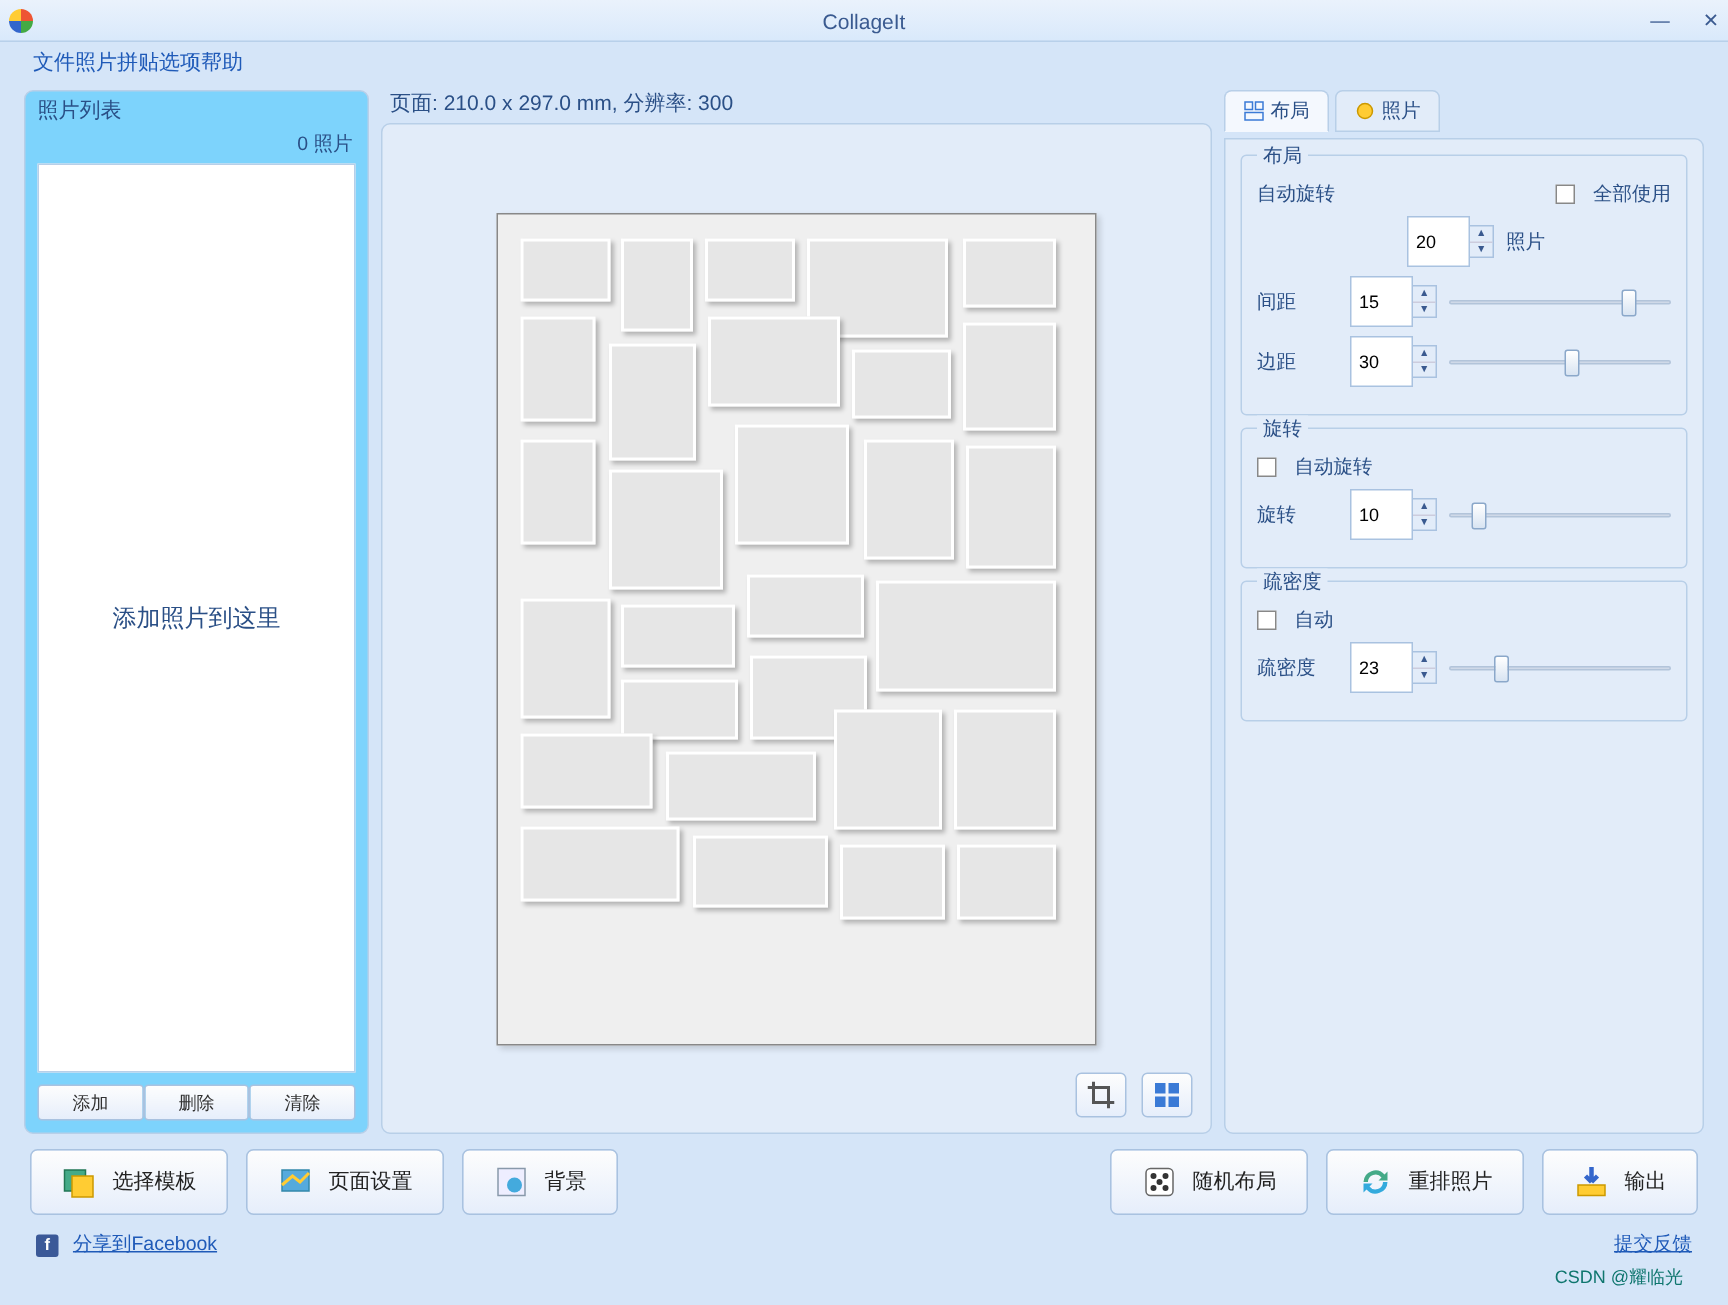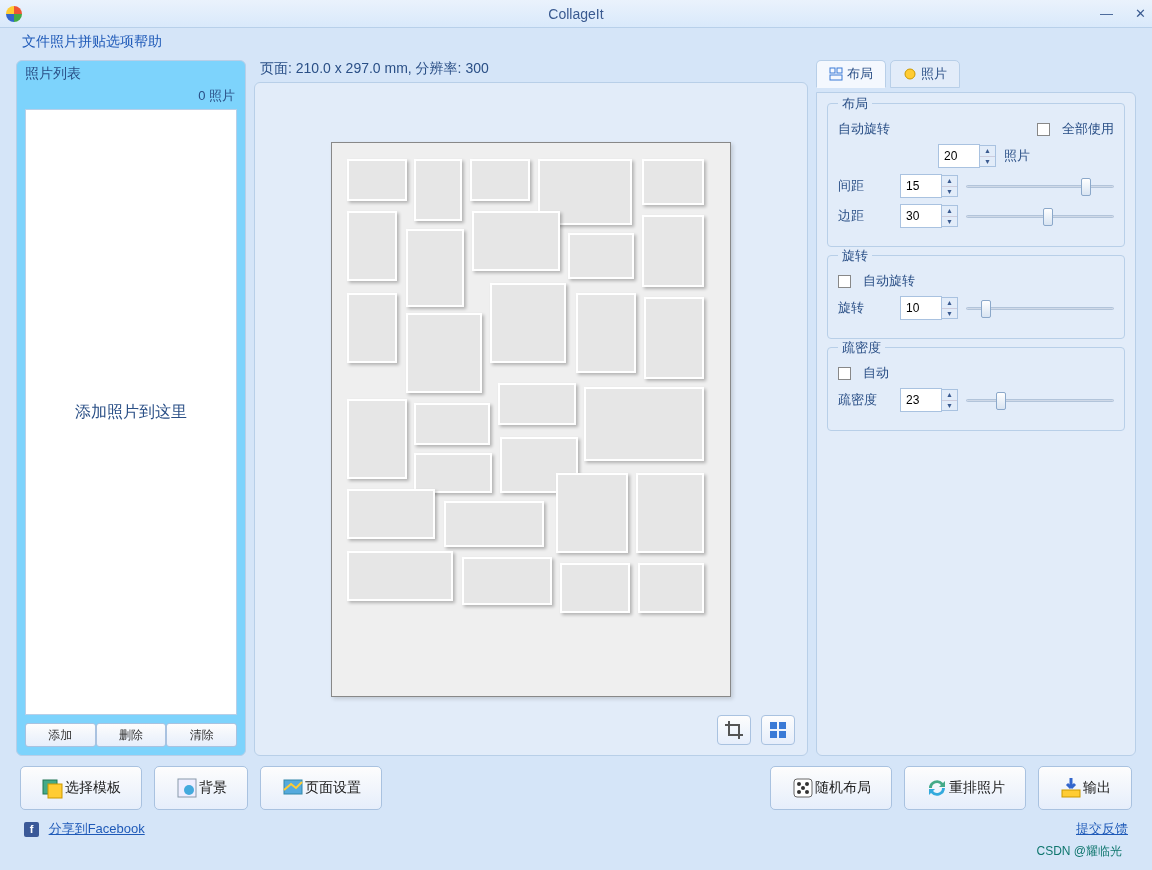--- a/index.html
+++ b/index.html
@@ -42,34 +42,34 @@
 .rtabs { display: flex; gap: 4px; height: 28px; margin-bottom: 4px; }
 .rtab { border: 1px solid #b8cfe8; border-radius: 5px 5px 0 0; padding: 4px 12px; color: #2a4f86; font-size: 13px; display: flex; align-items: center; gap: 4px; cursor: pointer; background: #e2ecf9; }
 .rtab.active { background: #f4f8fe; border-bottom-color: #f4f8fe; }
 .rtab .ic { width: 14px; height: 14px; display: inline-block; }
 .rpanelbody { flex: 1; border: 1px solid #b8cfe8; border-radius: 0 6px 6px 6px; background: #e2ecf9; padding: 10px; display: flex; flex-direction: column; gap: 8px; }
 .grp { border: 1px solid #b8cfe8; border-radius: 4px; padding: 10px 10px 12px 10px; position: relative; }
 .grp .glabel { position: absolute; top: -9px; left: 10px; background: #e2ecf9; padding: 0 4px; color: #2a4f86; font-size: 13px; }
 .row { display: flex; align-items: center; gap: 8px; margin: 6px 0; color: #2a4f86; font-size: 13px; }
 .row .lbl { width: 54px; }
 .spin { display: flex; align-items: center; }
-.spin input { width: 42px; height: 24px; border: 1px solid #a9c2e0; padding: 0 5px; font-size: 12px; }
+.spin input { width: 42px; height: 34px; border: 1px solid #a9c2e0; padding: 0 5px; font-size: 12px; }
 .spin .sb { width: 16px; height: 22px; border: 1px solid #a9c2e0; border-left: none; display: flex; flex-direction: column; }
 .spin .sb span { flex: 1; font-size: 7px; display: flex; align-items: center; justify-content: center; cursor: pointer; color: #3a5a90; border-bottom: 1px solid #ccd; }
 .spin .sb span:last-child { border-bottom: none; }
 .chk { width: 13px; height: 13px; border: 1px solid #888; background: #fff; display: inline-block; margin-right: 4px; vertical-align: middle; }
 .slider { flex: 1; height: 20px; position: relative; }
 .slider .track { position: absolute; top: 9px; left: 0; right: 0; height: 3px; background: #cfd9e8; border: 1px solid #b2c4da; border-radius: 2px; }
 .slider .thumb { position: absolute; top: 2px; width: 10px; height: 18px; background: linear-gradient(#fff,#d8e4f2); border: 1px solid #8ba8ca; border-radius: 2px; }
 .resetrow { margin-top: auto; text-align: right; padding-top: 8px; }
 .resetrow button { width: 96px; height: 28px; background: linear-gradient(#fdfdfd,#e6eefb); border: 1px solid #a9c2e0; border-radius: 4px; color: #333; font-size: 13px; cursor: pointer; }
 
 
 .bottombar { display: flex; align-items: center; gap: 12px; padding: 10px 20px; }
-.bbtn { height: 44px; padding: 0 20px; background: linear-gradient(#fdfdfd,#e6eefb); border: 1px solid #a9c2e0; border-radius: 5px; display: flex; align-items: center; color: #222; font-size: 14px; cursor: pointer; }
+.bbtn { height: 44px; padding: 0 20px; background: linear-gradient(#fdfdfd,#e6eefb); border: 1px solid #a9c2e0; border-radius: 5px; display: flex; align-items: center; gap: 10px; color: #222; font-size: 14px; cursor: pointer; }
 .bbtn .bic { width: 24px; height: 24px; }
 .spacer { flex: 1; }
 
 
 .footer { display: flex; justify-content: space-between; padding: 0 24px 8px 24px; color: #1f5ab8; font-size: 13px; }
 .footer a { color: #1f5ab8; text-decoration: underline; cursor: pointer; }
 .footer .fb { width: 15px; height: 15px; background: #3b5998; color: #fff; font-family: Arial; font-weight: bold; font-size: 11px; display: inline-flex; align-items: center; justify-content: center; border-radius: 2px; margin-right: 6px; }
 .watermark { position: absolute; right: 30px; bottom: 10px; color: #0f766e; font-size: 12px; pointer-events: none; }
 </style>
 </head>
@@ -276,31 +276,31 @@
 <div class="bottombar">
   <div class="bbtn">
     <svg class="bic" viewBox="0 0 24 24">
         <rect x="2" y="4" width="14" height="14" fill="#4a8" stroke="#275"></rect>
         <rect x="7" y="8" width="14" height="14" fill="#fc3" stroke="#c90"></rect>
       </svg>
     <span>选择模板</span>
   </div>
   <div class="bbtn">
     <svg class="bic" viewBox="0 0 24 24">
+        <rect x="3" y="4" width="18" height="14" fill="#5ad" stroke="#38a"></rect>
+        <path d="M3 14 L10 8 L15 12 L21 6" stroke="#fc3" fill="none" stroke-width="2"></path>
+      </svg>
+    <span>页面设置</span>
+  </div>
+  <div class="bbtn">
+    <svg class="bic" viewBox="0 0 24 24">
         <rect x="3" y="3" width="18" height="18" fill="#eef" stroke="#89a"></rect>
         <circle cx="14" cy="14" r="5" fill="#4ad"></circle>
       </svg>
     <span>背景</span>
-  </div>
-  <div class="bbtn">
-    <svg class="bic" viewBox="0 0 24 24">
-        <rect x="3" y="4" width="18" height="14" fill="#5ad" stroke="#38a"></rect>
-        <path d="M3 14 L10 8 L15 12 L21 6" stroke="#fc3" fill="none" stroke-width="2"></path>
-      </svg>
-    <span>页面设置</span>
   </div>
   <div class="spacer"></div>
   <div class="bbtn">
     <svg class="bic" viewBox="0 0 24 24">
         <rect x="3" y="3" width="18" height="18" rx="3" fill="#fff" stroke="#666"></rect>
         <circle cx="8" cy="8" r="2" fill="#333"></circle>
         <circle cx="16" cy="8" r="2" fill="#333"></circle>
         <circle cx="12" cy="12" r="2" fill="#333"></circle>
         <circle cx="8" cy="16" r="2" fill="#333"></circle>
         <circle cx="16" cy="16" r="2" fill="#333"></circle>

